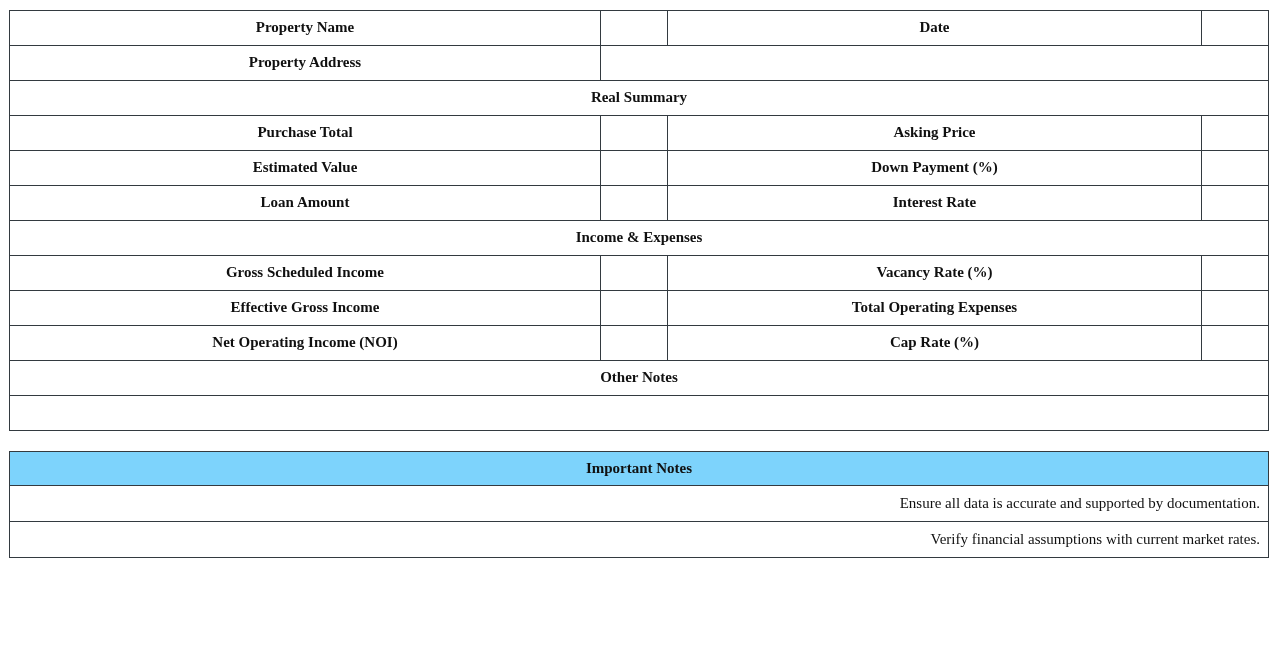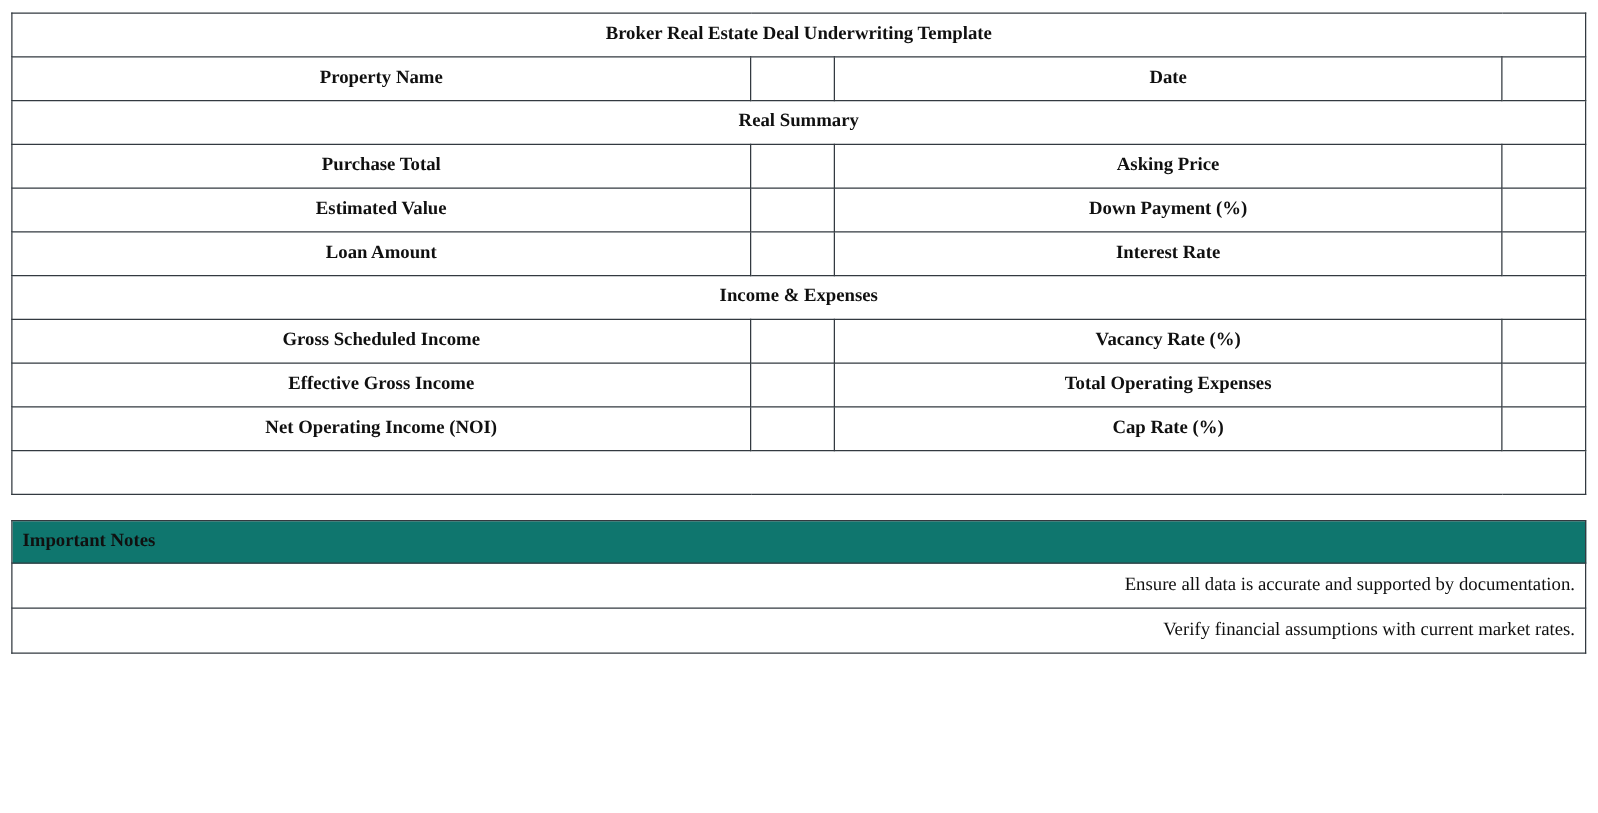--- a/index.html
+++ b/index.html
@@ -89,23 +89,23 @@
   table.notes td {
     border: 1px solid #333a40;
     padding: 0 8px;
     font-size: 15px;
     line-height: 1.15;
     vertical-align: middle;
     background: #ffffff;
   }
 
   table.notes td.notes-hdr {
-    background: #0f766e;
+    background: #7dd3fc;
     font-weight: bold;
-    text-align: left;
+    text-align: center;
     height: 33px;
   }
 
   table.notes td.note-item {
     height: 35px;
     text-align: right;
     font-weight: normal;
   }
 </style>
 </head>
@@ -115,31 +115,32 @@
 
   <table class="grid">
     <colgroup>
       <col style="width:591px">
       <col style="width:67px">
       <col style="width:534px">
       <col style="width:67px">
     </colgroup>
     <tbody>
 
-      <tr>
-        <td class="hdr" colspan="4">Broker Real Estate Deal Underwriting Template</td>
-      </tr>
 
       <tr>
         <td class="label">Property Name</td>
         <td class="input"></td>
         <td class="label">Date</td>
         <td class="input"></td>
       </tr>
 
+      <tr>
+        <td class="label">Property Address</td>
+        <td class="input" colspan="3"></td>
+      </tr>
 
 
       <tr>
         <td class="section" colspan="4">Real Summary</td>
       </tr>
 
       <tr>
         <td class="label">Purchase Total</td>
         <td class="input"></td>
         <td class="label">Asking Price</td>
@@ -179,20 +180,23 @@
         <td class="input"></td>
       </tr>
 
       <tr>
         <td class="label">Net Operating Income (NOI)</td>
         <td class="input"></td>
         <td class="label">Cap Rate (%)</td>
         <td class="input"></td>
       </tr>
 
+      <tr>
+        <td class="section" colspan="4">Other Notes</td>
+      </tr>
 
       <tr>
         <td class="blankrow" colspan="4"></td>
       </tr>
     </tbody>
   </table>
 
   <div class="spacer"></div>
 
   <table class="notes">

